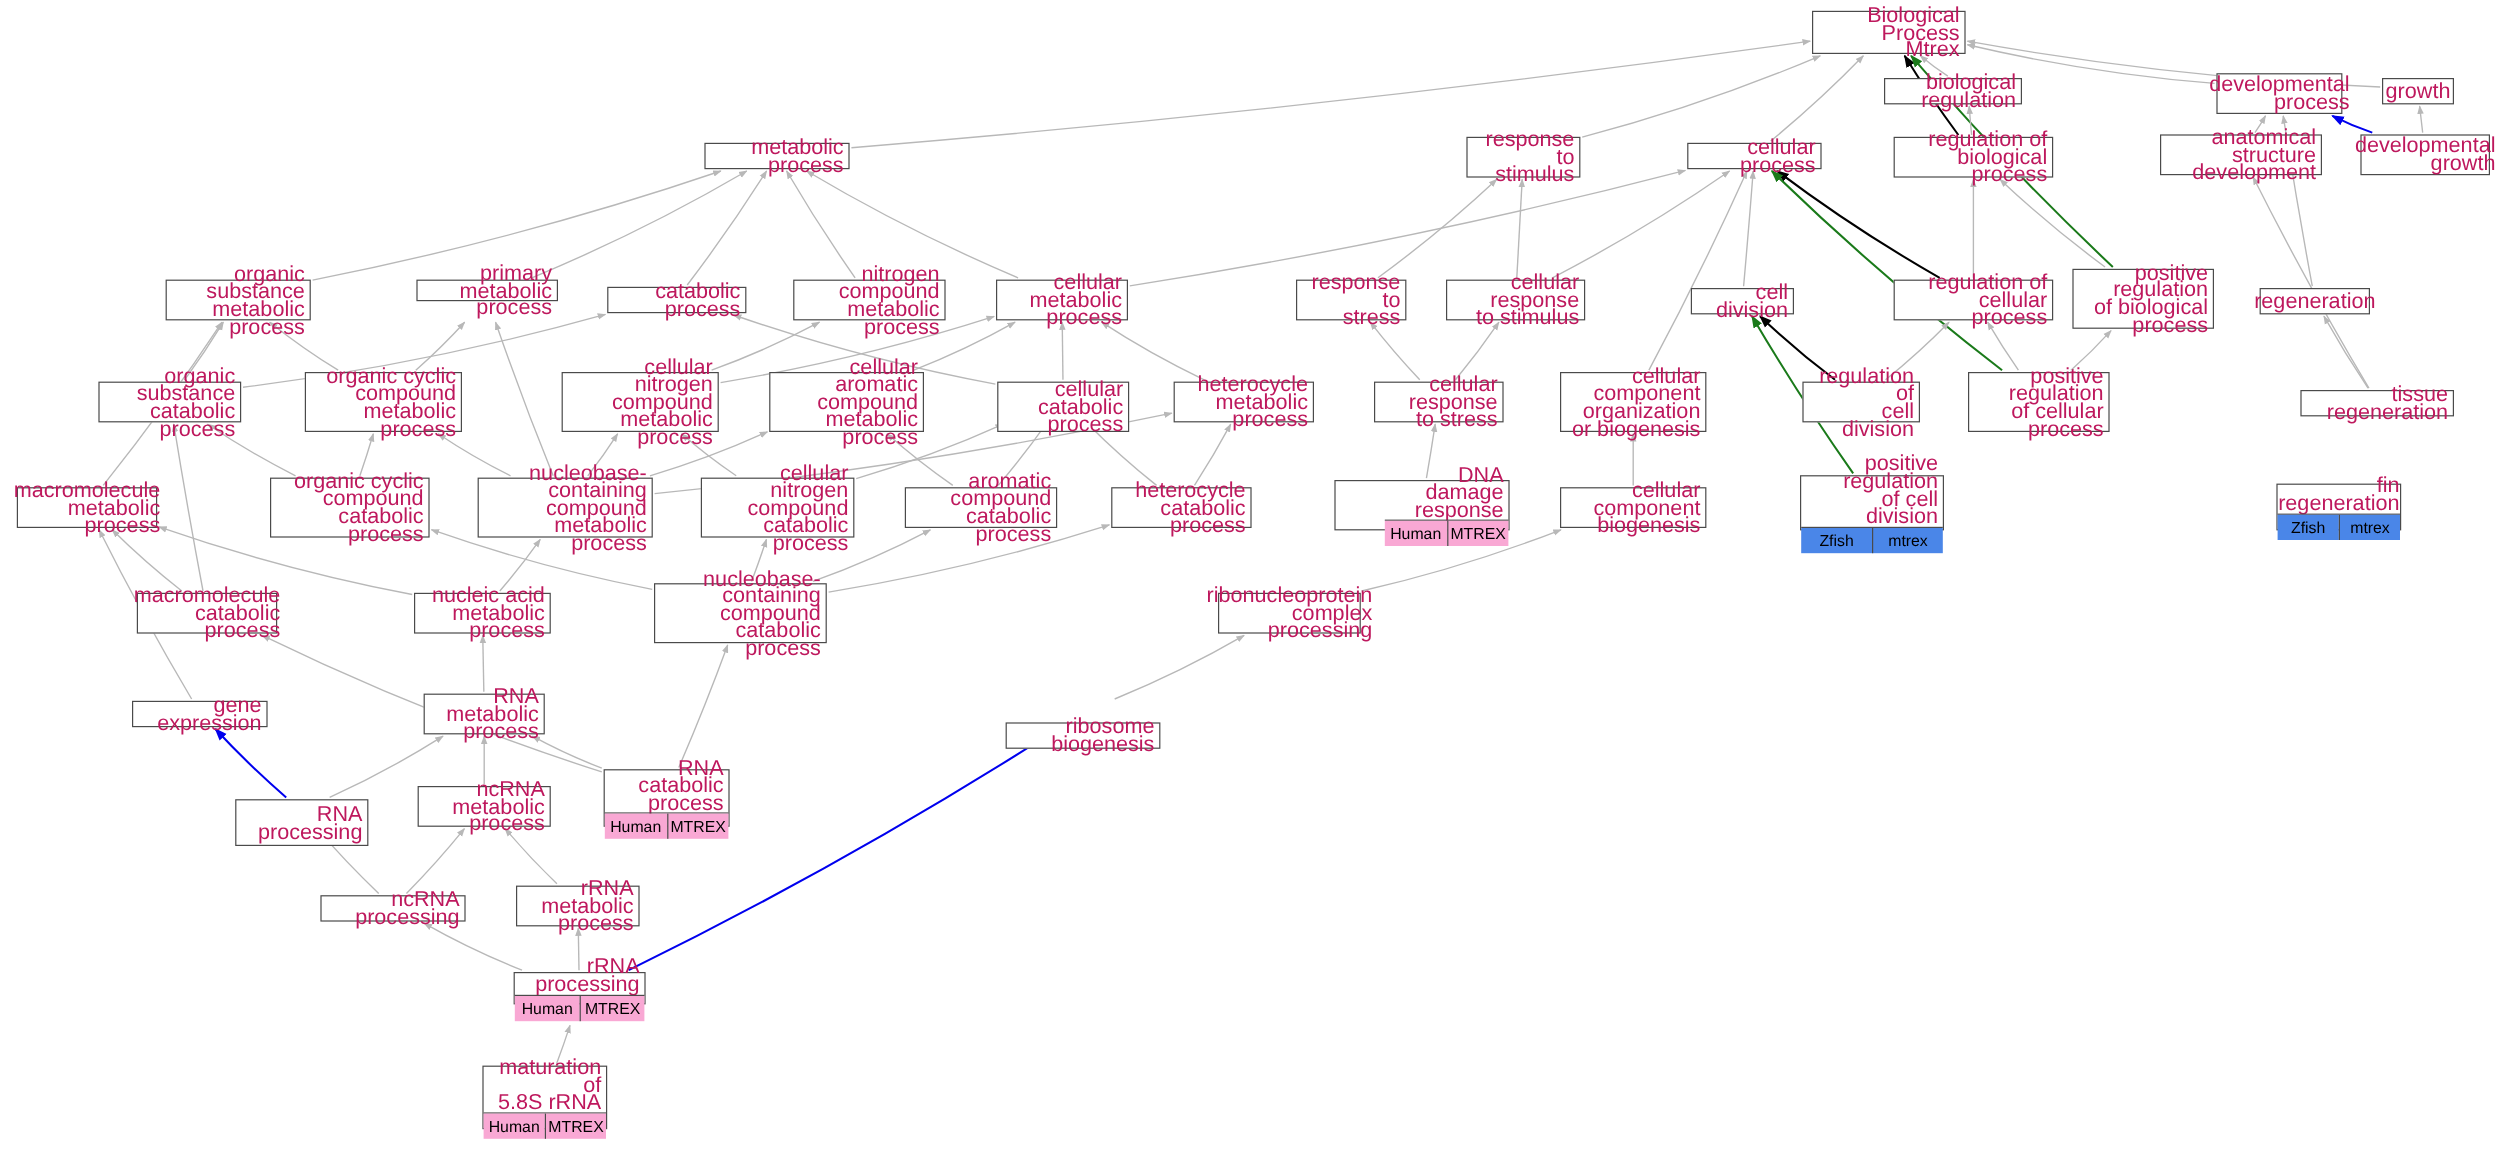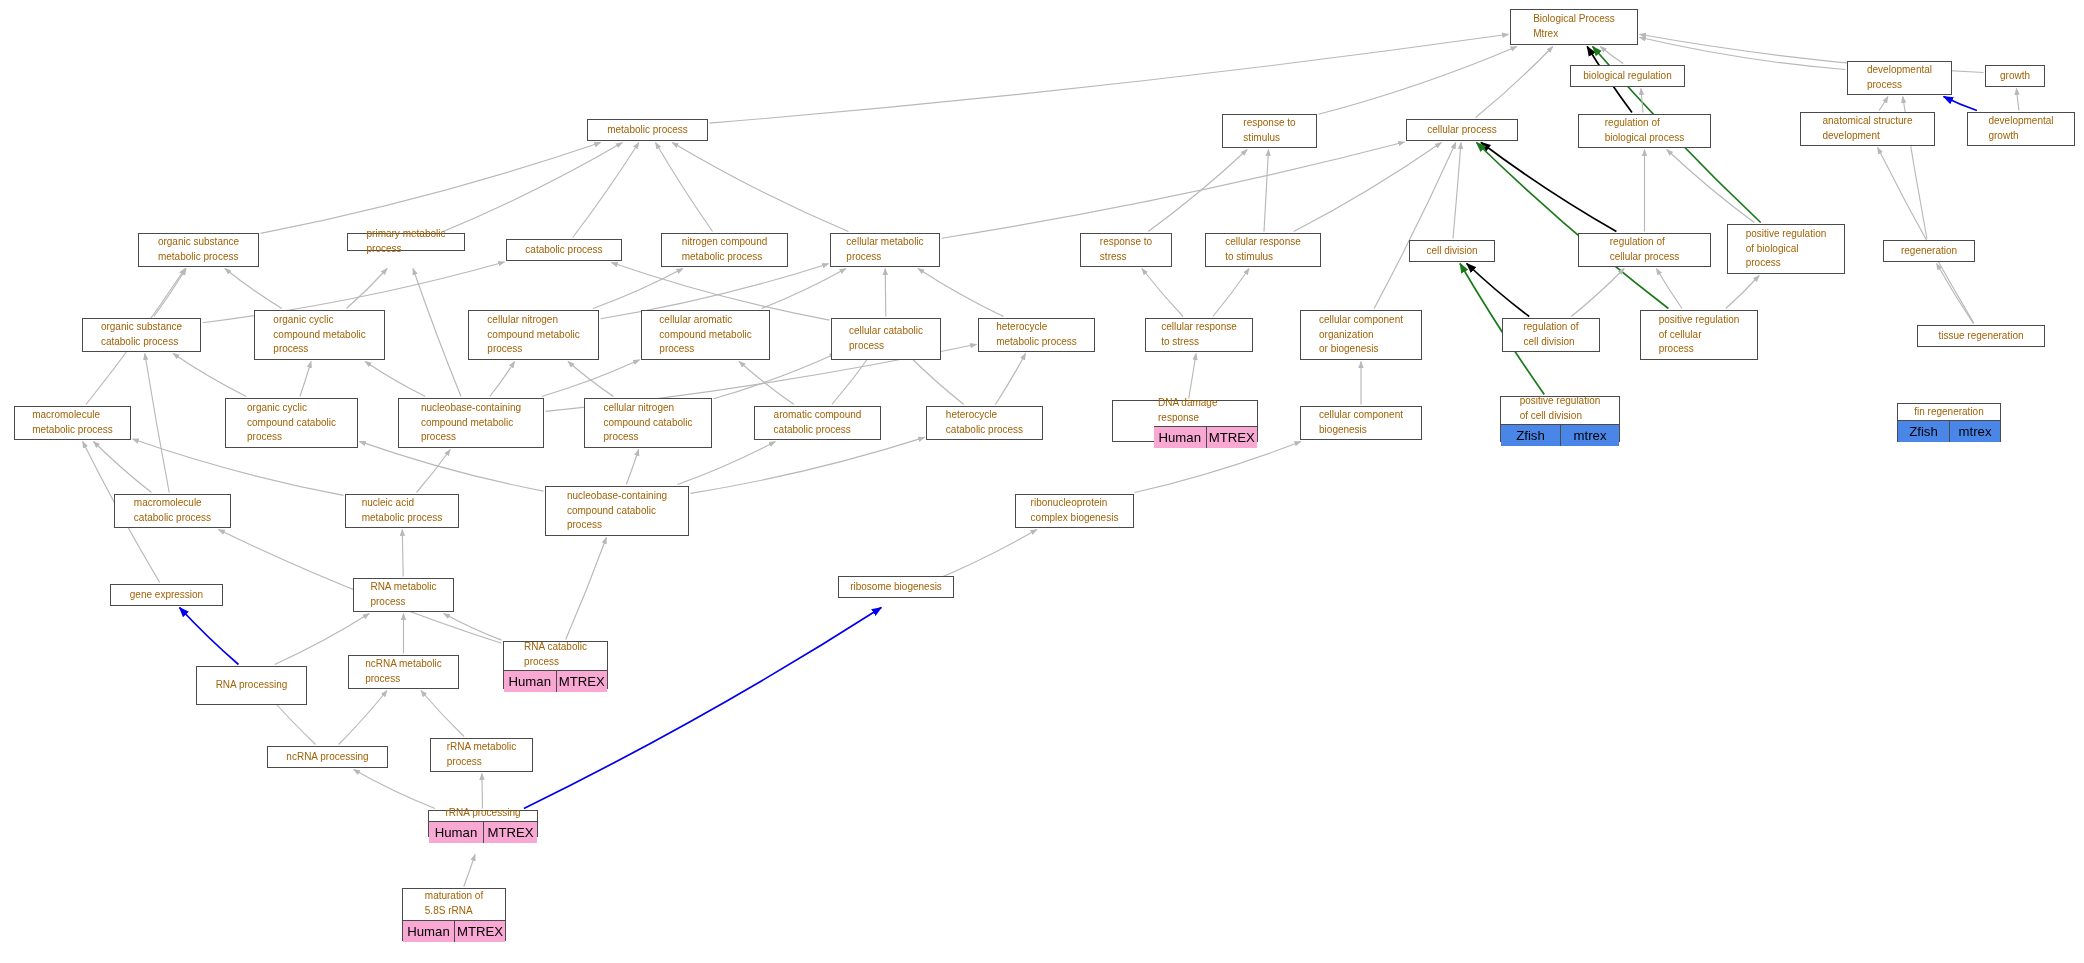--- a/index.html
+++ b/index.html
@@ -16,24 +16,24 @@
     box-sizing:border-box;
     background:#ffffff;
     border:1.6px solid #4a4a4a;
     display:flex;
     flex-direction:column;
     align-items:stretch;
     justify-content:center;
   }
   .node .title{
     display:flex;align-items:center;justify-content:center;
-    text-align:left;
-    font-size:10px;
+    text-align:right;
+    font-size:18px;
     line-height:14.6px;
-    color:#a16207;
+    color:#be185d;
     padding:2px 4px;
     white-space:pre-line;
     flex:1 1 auto;
   }
   .node.has-ann .title{padding-bottom:1px;}
   .ann{
     display:flex;
     border-top:1.6px solid #4a4a4a;
     height:21px;
     flex:0 0 21px;
@@ -344,30 +344,30 @@
       <div class="title">nucleic acid
 metabolic process</div>
     </div>
     <div class="node" style="left: 545px; top: 486px; width: 144px; height: 50px;">
       <div class="title">nucleobase-containing
 compound catabolic
 process</div>
     </div>
     <div class="node" style="left: 1015px; top: 494px; width: 119px; height: 34px;">
       <div class="title">ribonucleoprotein
-complex biogenesis</div>
+complex processing</div>
     </div>
     <div class="node" style="left: 110px; top: 584px; width: 113px; height: 22px;">
       <div class="title">gene expression</div>
     </div>
     <div class="node" style="left: 353px; top: 578px; width: 101px; height: 34px;">
       <div class="title">RNA metabolic
 process</div>
     </div>
-    <div class="node" style="left: 838px; top: 576px; width: 116px; height: 22px;">
+    <div class="node" style="left: 838px; top: 602px; width: 129px; height: 22px;">
       <div class="title">ribosome biogenesis</div>
     </div>
     <div class="node" style="left: 196px; top: 666px; width: 111px; height: 39px;">
       <div class="title">RNA processing</div>
     </div>
     <div class="node" style="left: 348px; top: 655px; width: 111px; height: 34px;">
       <div class="title">ncRNA metabolic
 process</div>
     </div>
     <div class="node has-ann" style="left: 503px; top: 641px; width: 105px; height: 48px;">

